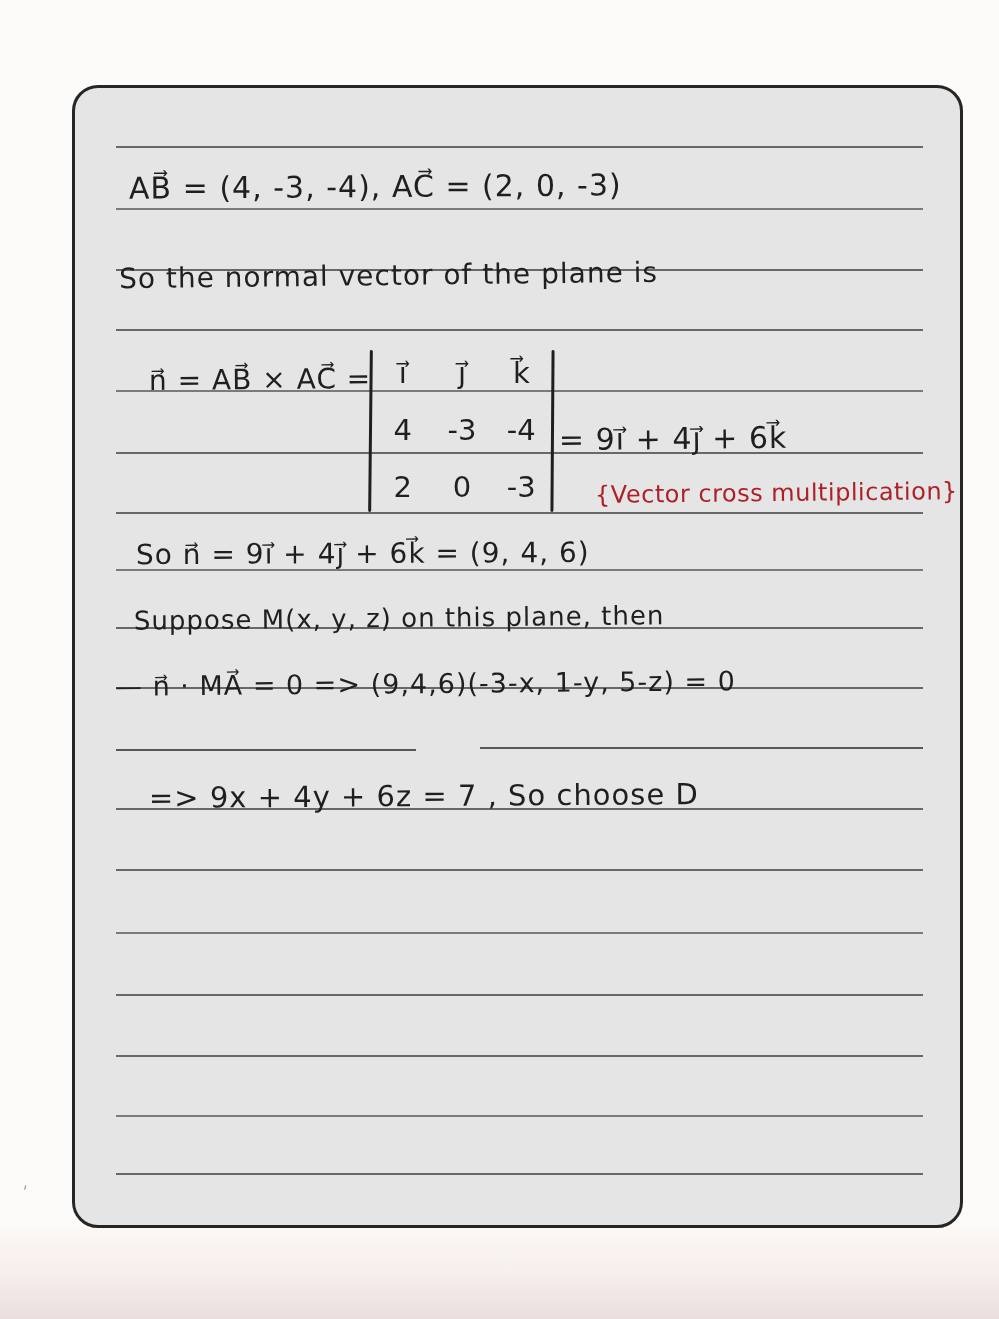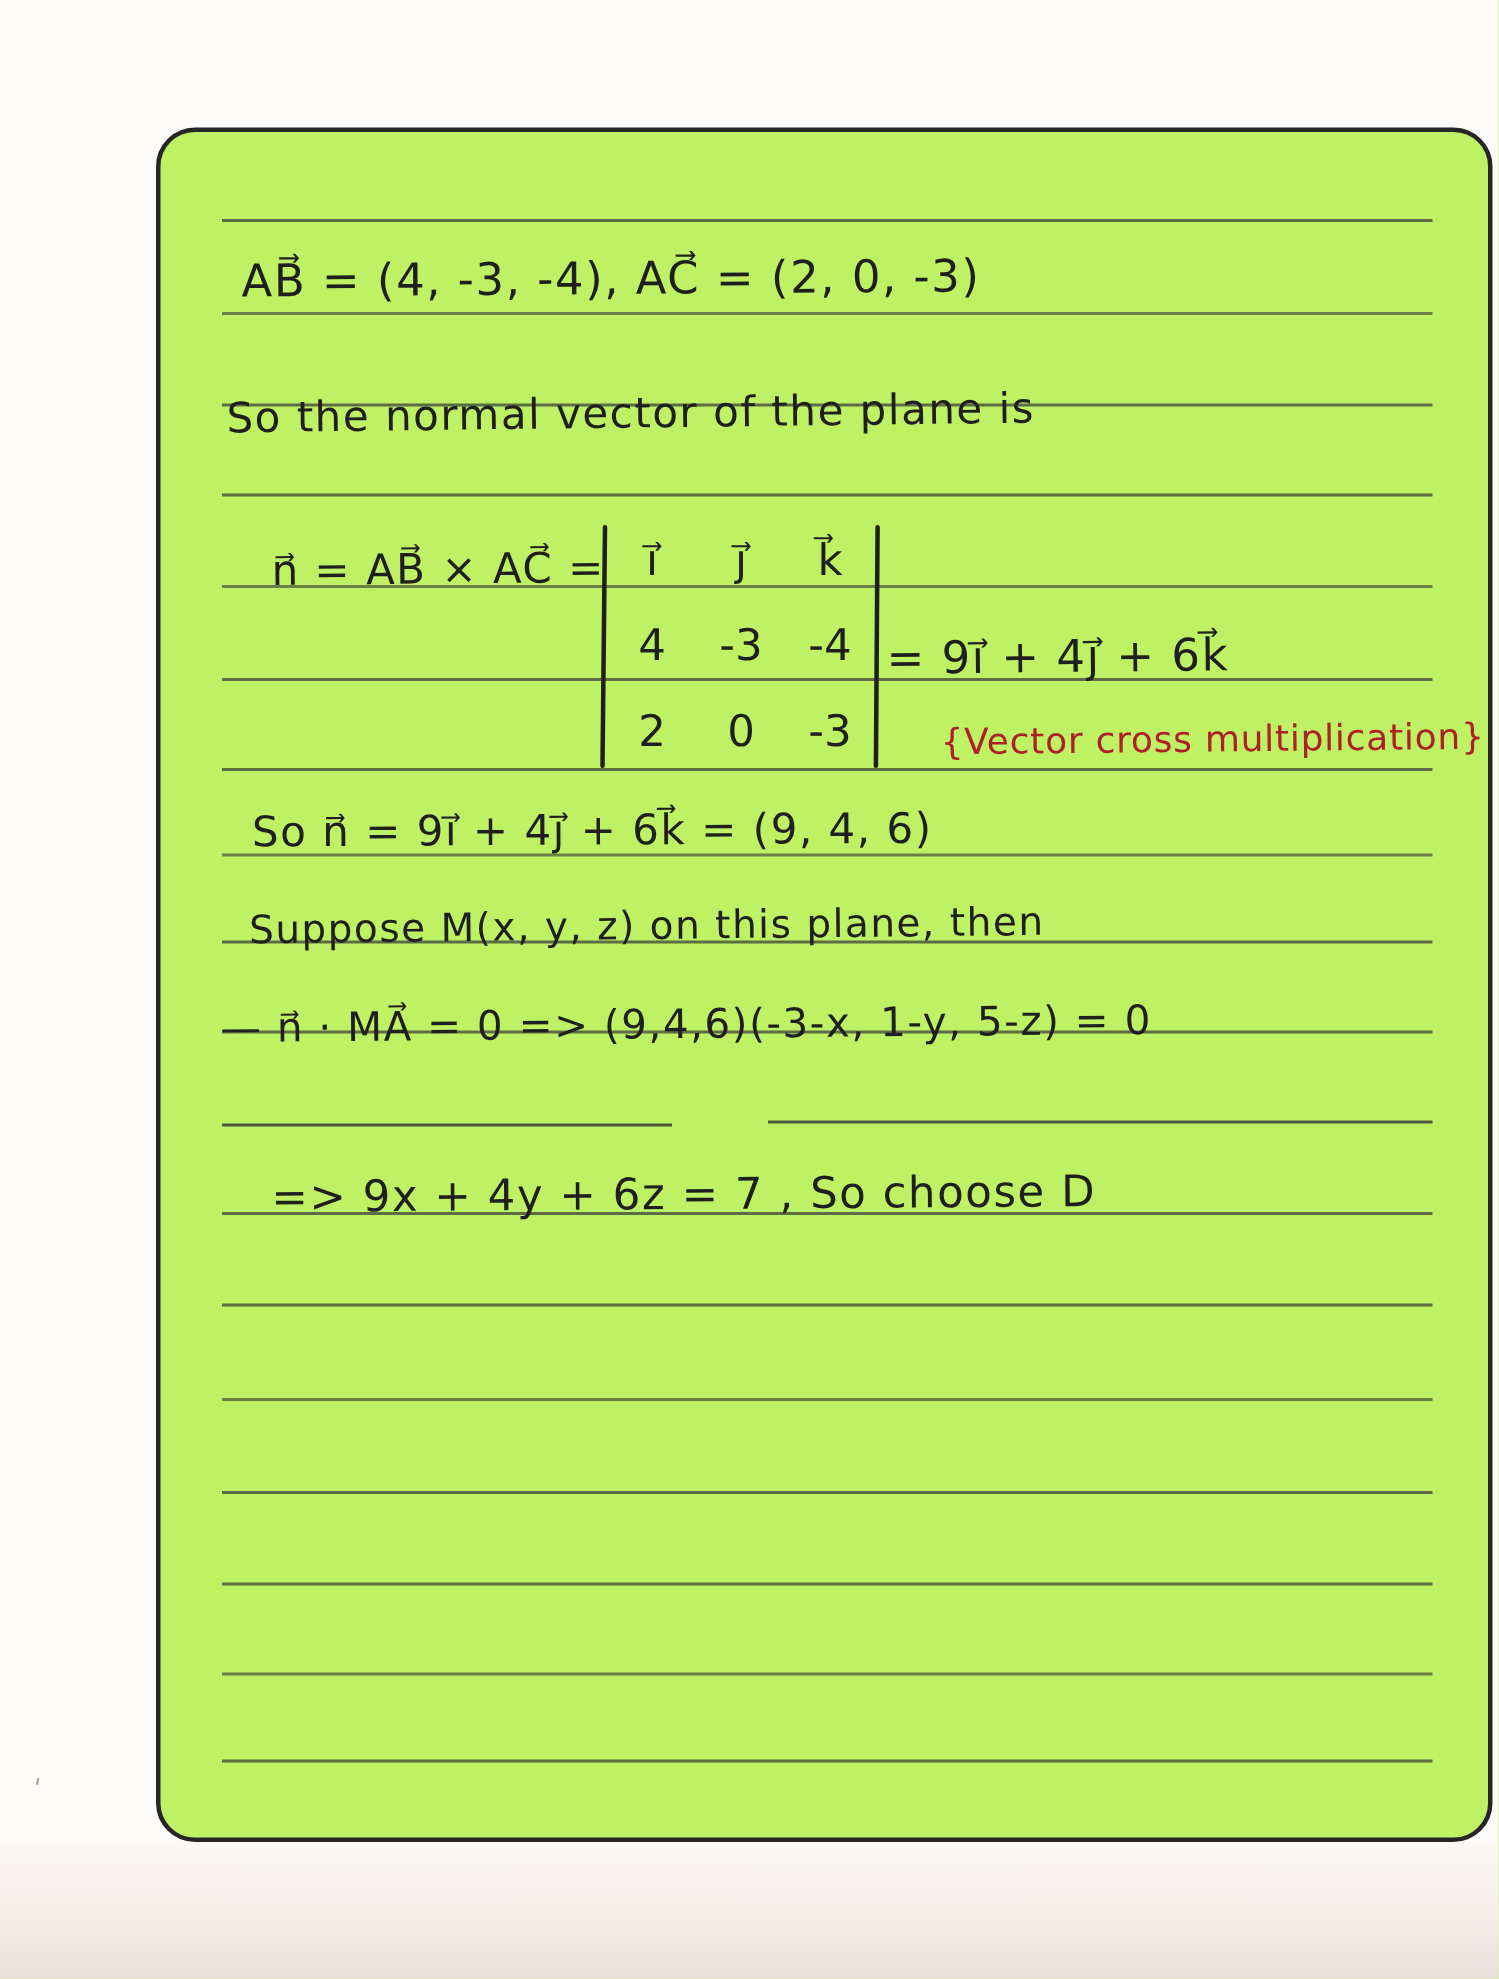--- a/index.html
+++ b/index.html
@@ -8,24 +8,23 @@
     background:#fcfbfa;
     font-family:"DejaVu Sans", sans-serif;
   }
   .canvas{position:absolute;inset:0;}
   .bottom-strip{
     position:absolute;left:0;top:1228px;width:999px;height:91px;
     background:linear-gradient(180deg,#fbf8f6 0%,#f5edea 55%,#eadfdc 100%);
   }
   .page{
     position:absolute;left:72px;top:85px;width:891px;height:1143px;
-    background:#bef264;
+    background:#e5e5e5;
     border:3px solid #262626;border-radius:26px;
     box-sizing:border-box;
-    margin-left:32px;
   }
   .rules{position:absolute;left:0;top:0;width:100%;height:100%;pointer-events:none;}
   .rule{
     position:absolute;left:41px;width:807px;height:2px;
     background:rgba(55,55,55,.82);
   }
   .rule.seg-left{width:300px;}
   .rule.seg-right{left:405px;width:443px;}
   .hw{
     position:absolute;color:#1f1f1f;white-space:nowrap;

